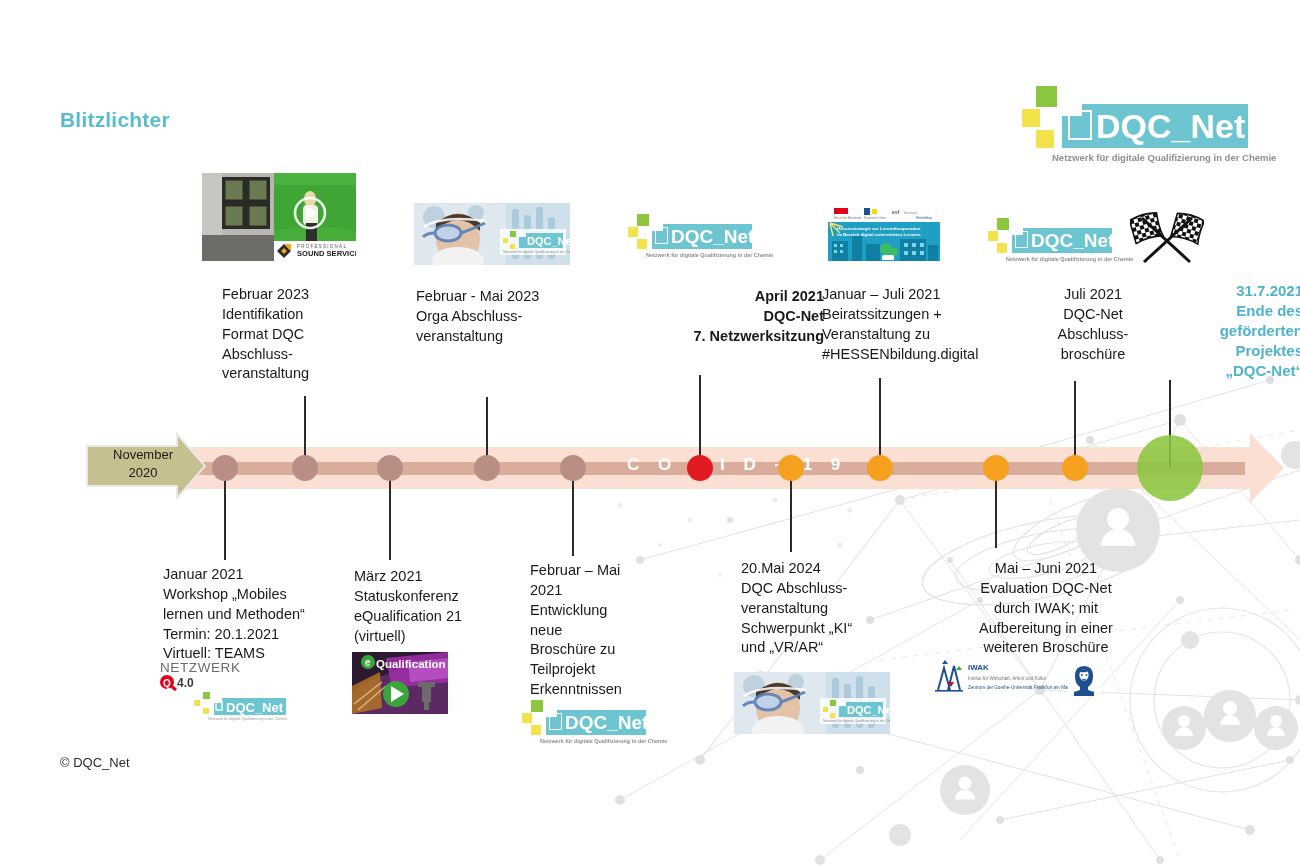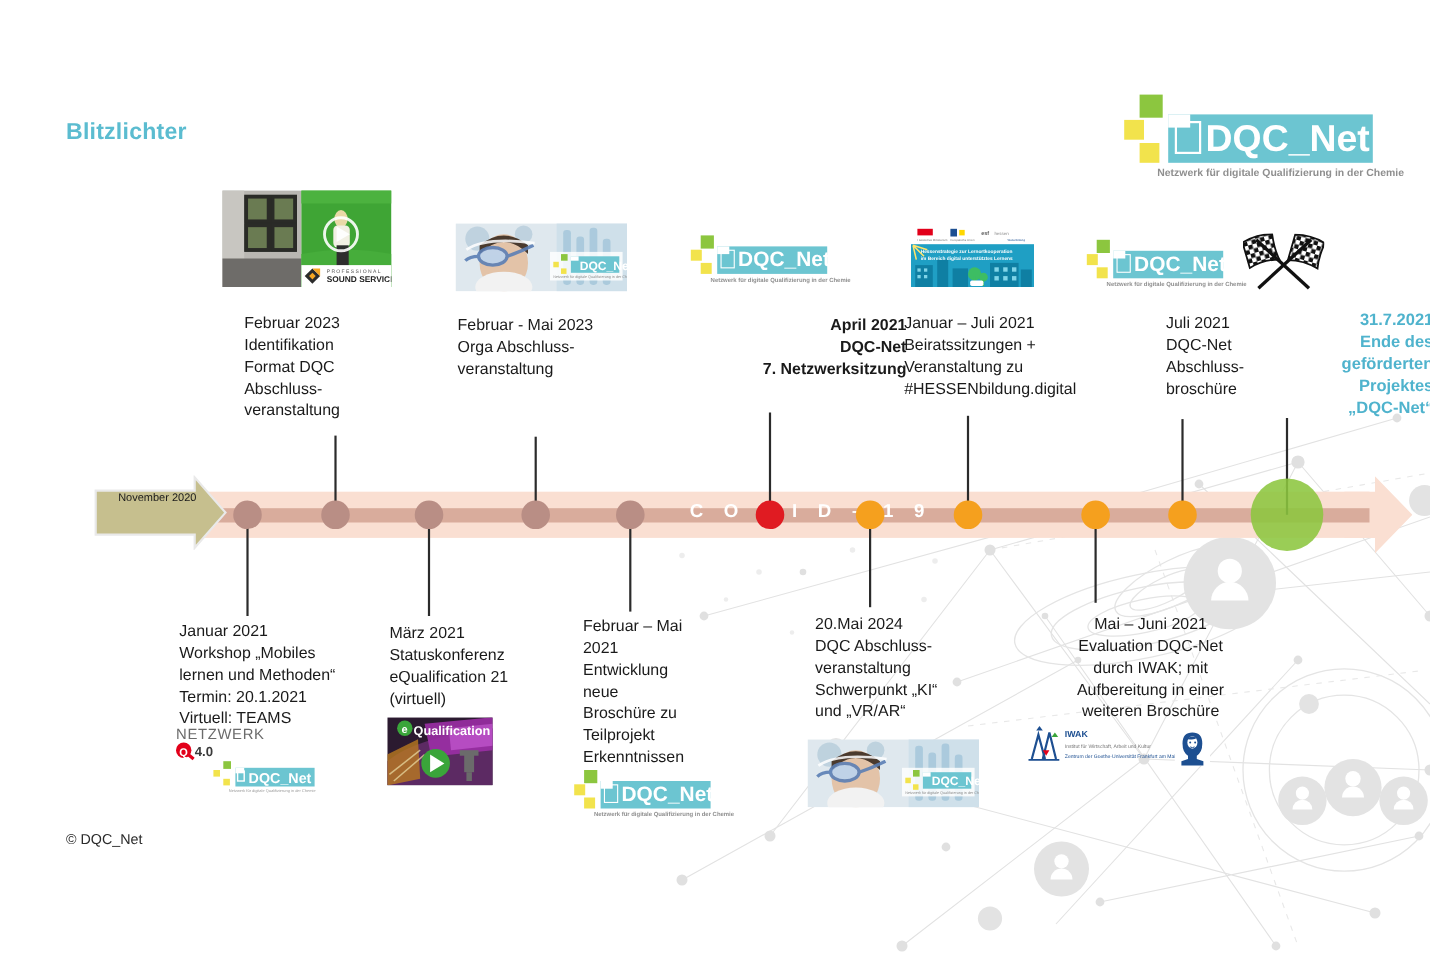--- a/index.html
+++ b/index.html
@@ -52,21 +52,21 @@
   }
   .tl-arrowhead{position:absolute;left:1222px;top:433px;z-index:2;}
   .covid-label{
     position:absolute;left:627px;top:455px;z-index:4;
     color:#ffffff;font-size:17px;font-weight:bold;letter-spacing:7px;
     font-family:"Liberation Sans", sans-serif;white-space:nowrap;
   }
   .start-arrow{position:absolute;left:85px;top:432px;z-index:5;}
   .start-arrow .lbl{
     position:absolute;left:12px;top:14px;width:92px;text-align:center;
-    font-size:10px;color:#1a1a1a;line-height:1.35;
+    font-size:13px;color:#1a1a1a;line-height:1.35;
   }
 
   .marker{position:absolute;border-radius:50%;z-index:5;}
   .connector{position:absolute;background:#2b2b2b;width:1.6px;z-index:4;}
 
   
   .block{position:absolute;z-index:6;}
   .block p{margin:0;font-size:14.5px;line-height:1.37;color:#1a1a1a;white-space:pre-line;}
   .block.bold p{font-weight:bold;text-align:right;}
   .block.accent p{font-weight:bold;color:#4fb3cd;font-size:15px;line-height:1.33;}
@@ -535,21 +535,21 @@
         <p>April 2021
 DQC-Net
 7. Netzwerksitzung</p>
       </div>
       <div class="block" style="left: 822px; top: 285px; width: 190px;">
         <p>Januar – Juli 2021
 Beiratssitzungen +
 Veranstaltung zu
 #HESSENbildung.digital</p>
       </div>
-      <div class="block" style="left: 1060px; top: 285px; width: 130px;">
+      <div class="block" style="left: 1028px; top: 285px; width: 130px; text-align: center;">
         <p>Juli 2021
 DQC-Net
 Abschluss-
 broschüre</p>
       </div>
       <div class="block bold accent" style="left: 1163px; top: 281px; width: 140px;">
         <p>31.7.2021
 Ende des
 geförderten
 Projektes

